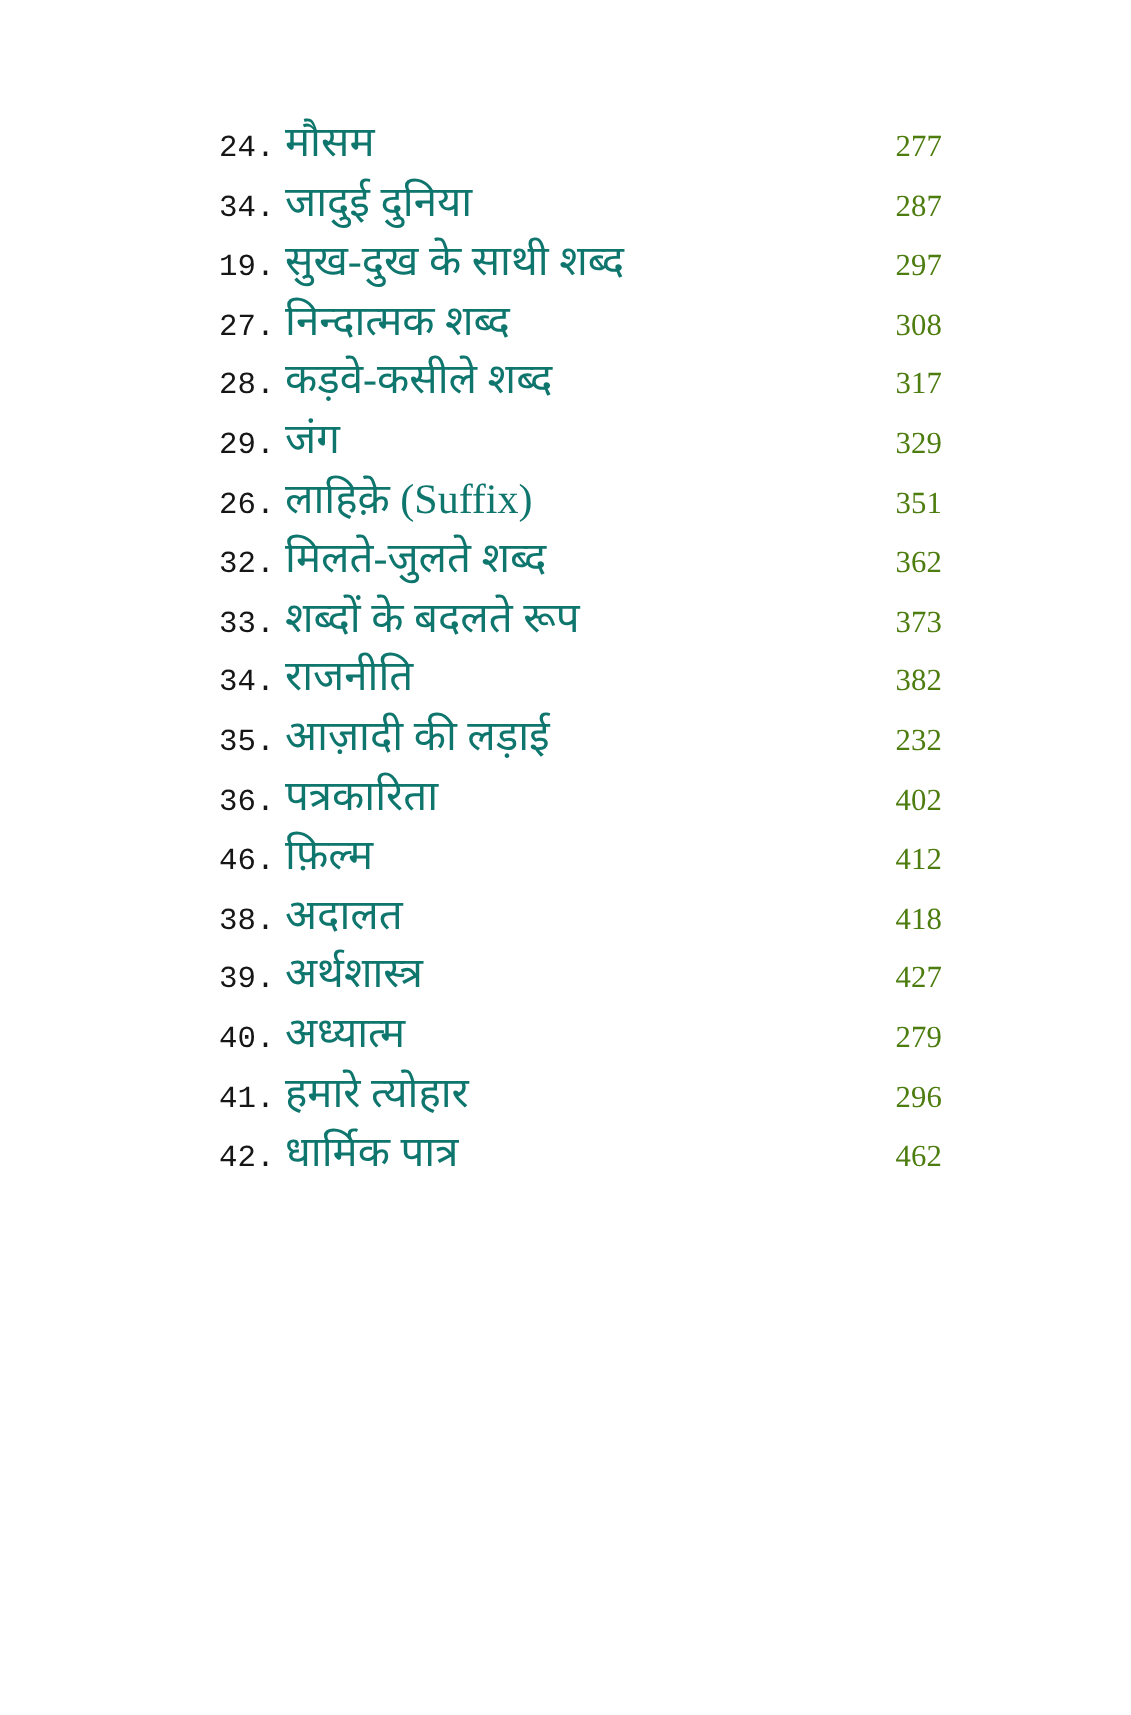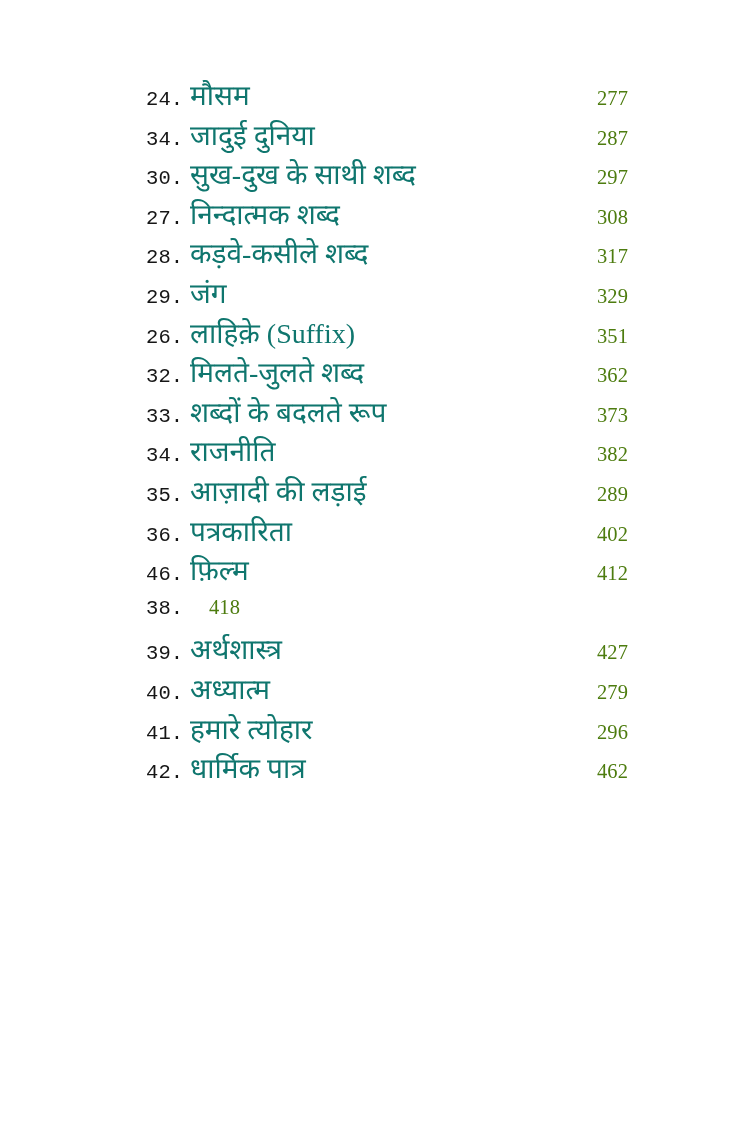--- a/index.html
+++ b/index.html
@@ -79,21 +79,21 @@
         <span class="toc-index">24.</span>
         <span class="toc-title">मौसम</span>
         <span class="toc-page">277</span>
       </div>
       <div class="toc-row">
         <span class="toc-index">34.</span>
         <span class="toc-title">जादुई दुनिया</span>
         <span class="toc-page">287</span>
       </div>
       <div class="toc-row">
-        <span class="toc-index">30.</span>
+        <span class="toc-index">19.</span>
         <span class="toc-title">सुख-दुख के साथी शब्द</span>
         <span class="toc-page">297</span>
       </div>
       <div class="toc-row">
         <span class="toc-index">27.</span>
         <span class="toc-title">निन्दात्मक शब्द</span>
         <span class="toc-page">308</span>
       </div>
       <div class="toc-row">
         <span class="toc-index">28.</span>
@@ -121,34 +121,35 @@
         <span class="toc-page">373</span>
       </div>
       <div class="toc-row">
         <span class="toc-index">34.</span>
         <span class="toc-title">राजनीति</span>
         <span class="toc-page">382</span>
       </div>
       <div class="toc-row">
         <span class="toc-index">35.</span>
         <span class="toc-title">आज़ादी की लड़ाई</span>
-        <span class="toc-page">289</span>
+        <span class="toc-page">232</span>
       </div>
       <div class="toc-row">
         <span class="toc-index">36.</span>
         <span class="toc-title">पत्रकारिता</span>
         <span class="toc-page">402</span>
       </div>
       <div class="toc-row">
         <span class="toc-index">46.</span>
         <span class="toc-title">फ़िल्म</span>
         <span class="toc-page">412</span>
       </div>
       <div class="toc-row">
         <span class="toc-index">38.</span>
+        <span class="toc-title">अदालत</span>
         <span class="toc-page">418</span>
       </div>
       <div class="toc-row">
         <span class="toc-index">39.</span>
         <span class="toc-title">अर्थशास्त्र</span>
         <span class="toc-page">427</span>
       </div>
       <div class="toc-row">
         <span class="toc-index">40.</span>
         <span class="toc-title">अध्यात्म</span>

